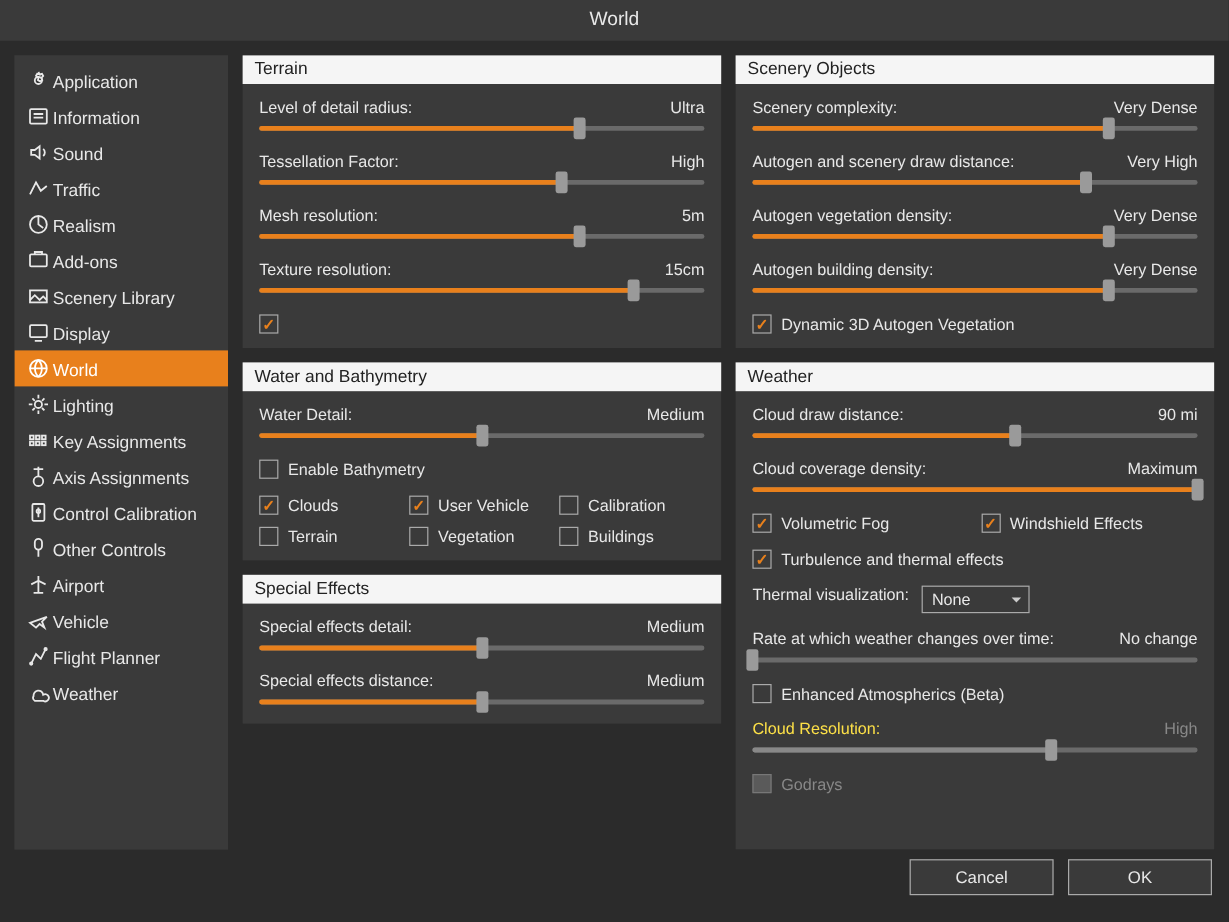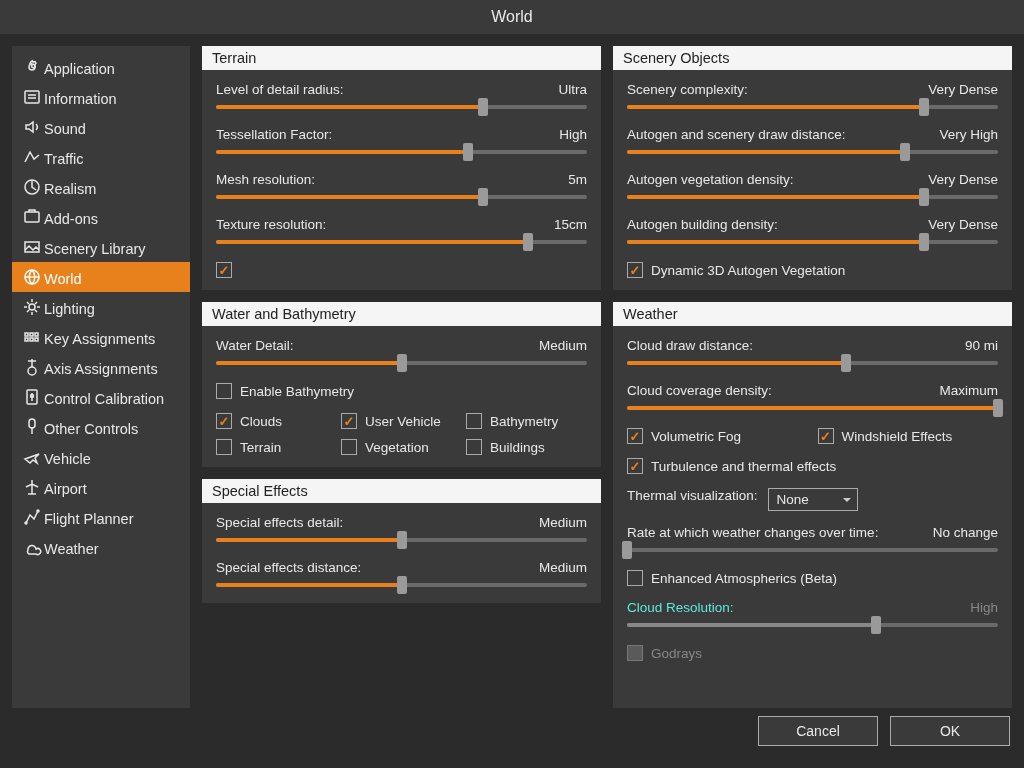--- a/index.html
+++ b/index.html
@@ -114,20 +114,29 @@
       </div>
       <div class="nav-item">
         <span class="nav-icon">
           <svg viewBox="0 0 20 20">
             <rect x="3" y="5" width="14" height="10"></rect>
             <path d="M3 13l4-4 4 4 3-3 3 3"></path>
           </svg>
         </span>
         <span>Scenery Library</span>
       </div>
+      <div class="nav-item">
+        <span class="nav-icon">
+          <svg viewBox="0 0 20 20">
+            <rect x="3" y="4" width="14" height="10" rx="1"></rect>
+            <line x1="7" y1="17" x2="13" y2="17"></line>
+          </svg>
+        </span>
+        <span>Display</span>
+      </div>
       <div class="nav-item active">
         <span class="nav-icon">
           <svg viewBox="0 0 20 20">
             <circle cx="10" cy="10" r="7"></circle>
             <path d="M3 10h14M10 3a10 10 0 010 14M10 3a10 10 0 000 14"></path>
           </svg>
         </span>
         <span>World</span>
       </div>
       <div class="nav-item">
@@ -177,32 +186,32 @@
           <svg viewBox="0 0 20 20">
             <rect x="7" y="2" width="6" height="9" rx="3"></rect>
             <line x1="10" y1="11" x2="10" y2="17"></line>
           </svg>
         </span>
         <span>Other Controls</span>
       </div>
       <div class="nav-item">
         <span class="nav-icon">
           <svg viewBox="0 0 20 20">
+            <path d="M10 3v14M4 10l6-3 6 3M6 17h8"></path>
+          </svg>
+        </span>
+        <span>Airport</span>
+      </div>
+      <div class="nav-item">
+        <span class="nav-icon">
+          <svg viewBox="0 0 20 20">
             <path d="M3 12l14-5-4 4 2 5-4-3-3 3z"></path>
           </svg>
         </span>
         <span>Vehicle</span>
-      </div>
-      <div class="nav-item">
-        <span class="nav-icon">
-          <svg viewBox="0 0 20 20">
-            <path d="M10 3v14M4 10l6-3 6 3M6 17h8"></path>
-          </svg>
-        </span>
-        <span>Airport</span>
       </div>
       <div class="nav-item">
         <span class="nav-icon">
           <svg viewBox="0 0 20 20">
             <path d="M4 16l4-8 4 4 4-8"></path>
             <circle cx="4" cy="16" r="1"></circle>
             <circle cx="16" cy="4" r="1"></circle>
           </svg>
         </span>
         <span>Flight Planner</span>
@@ -297,21 +306,21 @@
                 <div class="check-row ">
     <span class="checkbox checked "></span>
     <span>Clouds</span>
   </div>
                 <div class="check-row ">
     <span class="checkbox checked "></span>
     <span>User Vehicle</span>
   </div>
                 <div class="check-row ">
     <span class="checkbox  "></span>
-    <span>Bathymetry</span>
+    <span>Calibration</span>
   </div>
                 <div class="check-row ">
     <span class="checkbox  "></span>
     <span>Terrain</span>
   </div>
                 <div class="check-row ">
     <span class="checkbox  "></span>
     <span>Vegetation</span>
   </div>
                 <div class="check-row ">
@@ -460,21 +469,21 @@
       <div class="track-fill" style="width:0%"></div>
       <div class="thumb" style="left:0%"></div>
     </div>
   </div>
               <div class="check-row ">
     <span class="checkbox  "></span>
     <span>Enhanced Atmospherics (Beta)</span>
   </div>
               <div class="slider-row">
     <div class="slider-label-row">
-      <span style="color:#5eead4">Cloud Resolution:</span>
+      <span style="color:#fde047">Cloud Resolution:</span>
       <span style="color:#888">High</span>
     </div>
     <div class="slider-track disabled">
       <div class="track-bg"></div>
       <div class="track-fill" style="width:67%"></div>
       <div class="thumb" style="left:67%"></div>
     </div>
   </div>
               <div class="check-row disabled">
     <span class="checkbox  disabled"></span>

